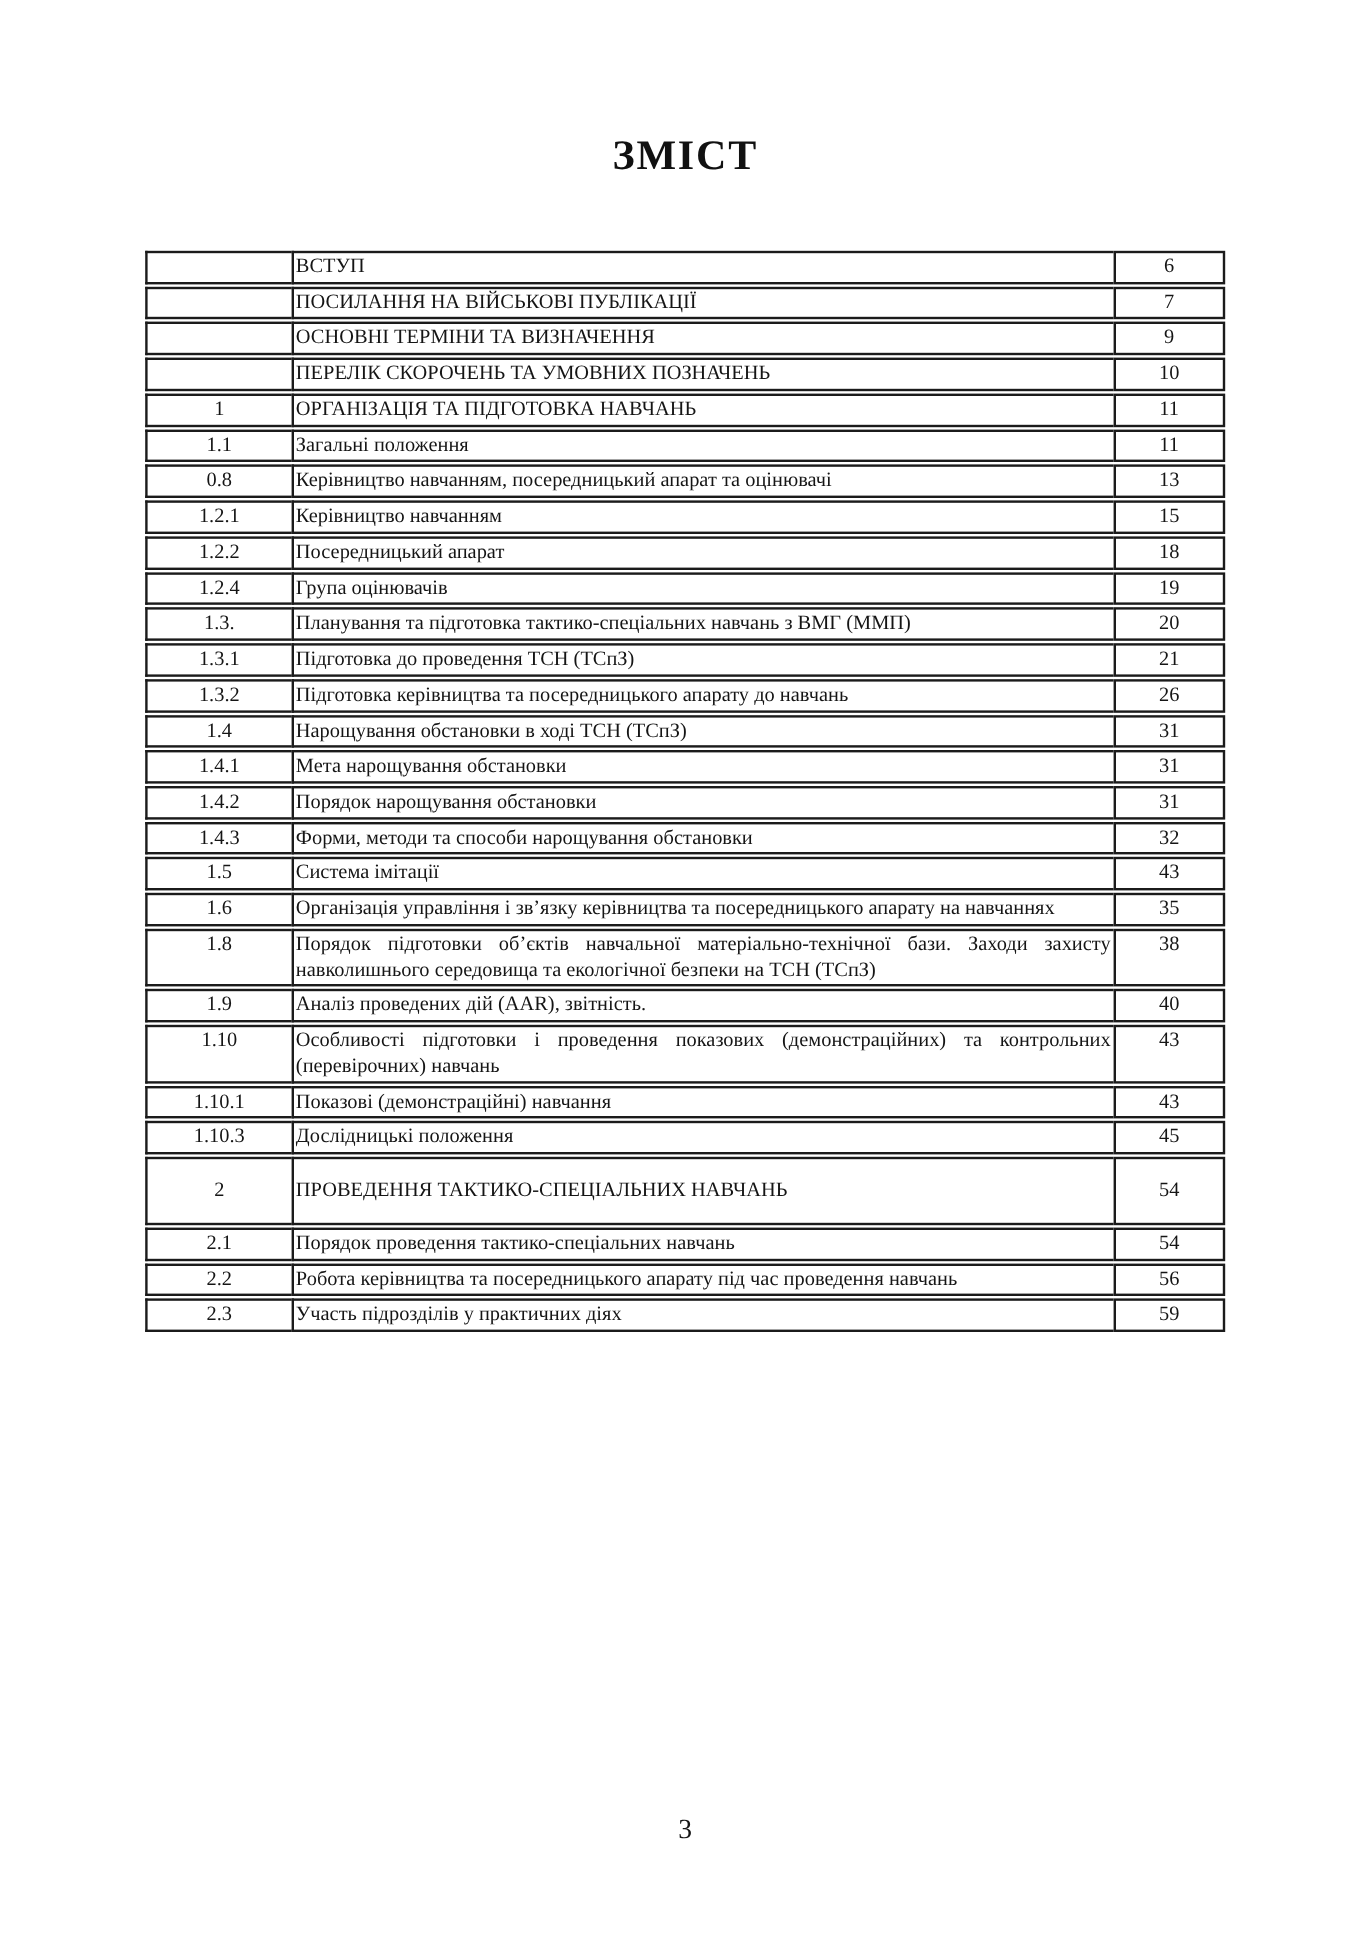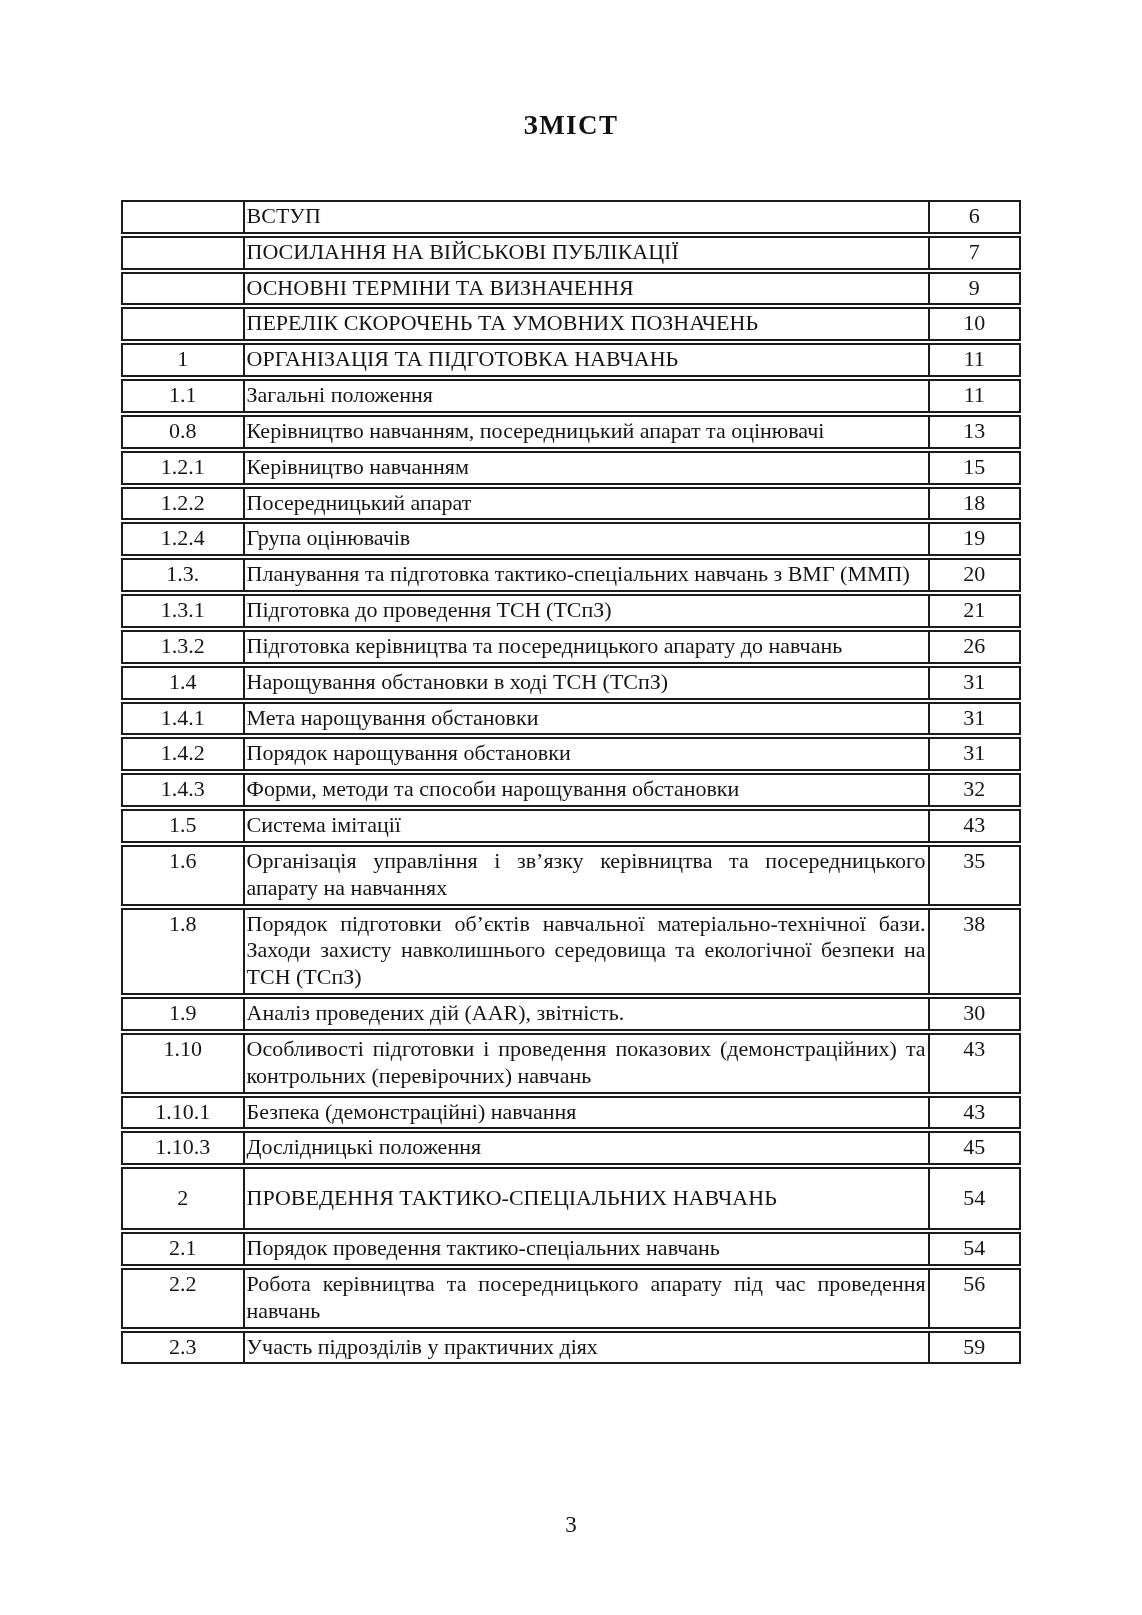--- a/index.html
+++ b/index.html
@@ -12,31 +12,31 @@
     height: 1615px;
     position: relative;
     font-family: "Liberation Serif", "DejaVu Serif", serif;
     color: #151515;
     overflow: hidden;
   }
   .page-title {
     padding-top: 110px;
     text-align: center;
     font-weight: 700;
-    font-size: 27px;
+    font-size: 35px;
     letter-spacing: 1.5px;
     color: #111;
   }
   .toc-table {
     margin: 57px 0 0 121px;
     width: 900px;
     table-layout: fixed;
     border-collapse: separate;
     border-spacing: 0 2px;
-    font-size: 22px;
+    font-size: 17px;
   }
   .toc-table td {
     border-top: 2px solid #1b1b1b;
     border-bottom: 2px solid #1b1b1b;
     border-left: 2px solid #1b1b1b;
     vertical-align: top;
     padding: 1px 2px 2px 2px;
     line-height: 1.22;
     overflow: hidden;
   }
@@ -182,30 +182,30 @@
     <td class="page-cell">35</td>
   </tr>
       <tr>
     <td class="num-cell">1.8</td>
     <td class="title-cell">Порядок підготовки об’єктів навчальної матеріально-технічної бази. Заходи захисту навколишнього середовища та екологічної безпеки на ТСН (ТСпЗ)</td>
     <td class="page-cell">38</td>
   </tr>
       <tr>
     <td class="num-cell">1.9</td>
     <td class="title-cell">Аналіз проведених дій (AAR), звітність.</td>
-    <td class="page-cell">30</td>
+    <td class="page-cell">40</td>
   </tr>
       <tr>
     <td class="num-cell">1.10</td>
     <td class="title-cell">Особливості підготовки і проведення показових (демонстраційних) та контрольних (перевірочних) навчань</td>
     <td class="page-cell">43</td>
   </tr>
       <tr>
     <td class="num-cell">1.10.1</td>
-    <td class="title-cell">Безпека (демонстраційні) навчання</td>
+    <td class="title-cell">Показові (демонстраційні) навчання</td>
     <td class="page-cell">43</td>
   </tr>
       <tr>
     <td class="num-cell">1.10.3</td>
     <td class="title-cell">Дослідницькі положення</td>
     <td class="page-cell">45</td>
   </tr>
       <tr class="chapter">
     <td class="num-cell">2</td>
     <td class="title-cell">ПРОВЕДЕННЯ ТАКТИКО-СПЕЦІАЛЬНИХ НАВЧАНЬ</td>

